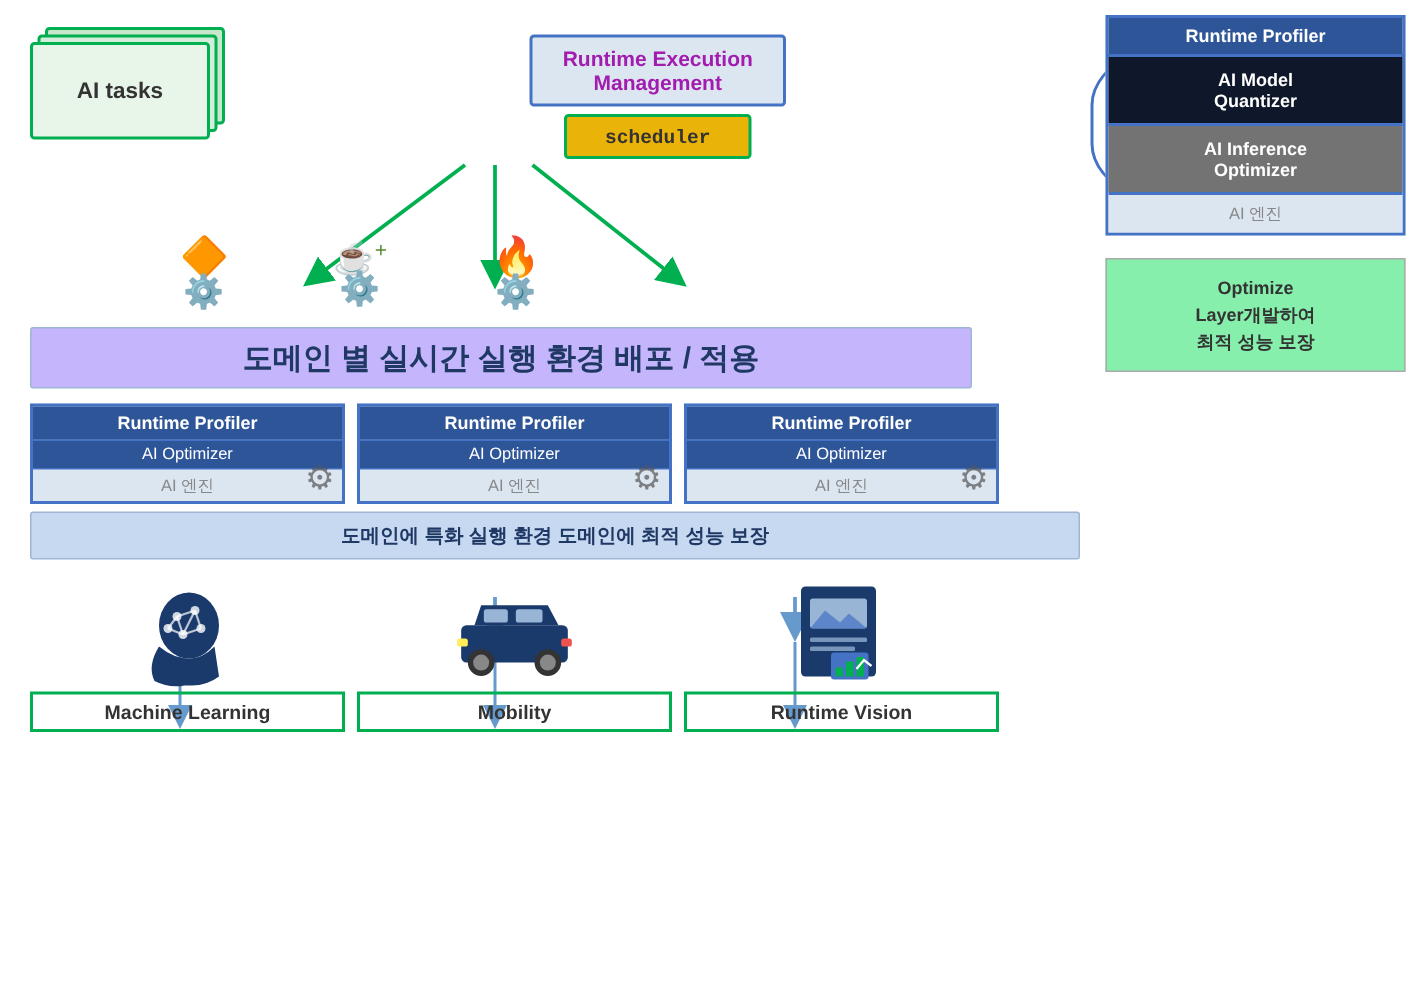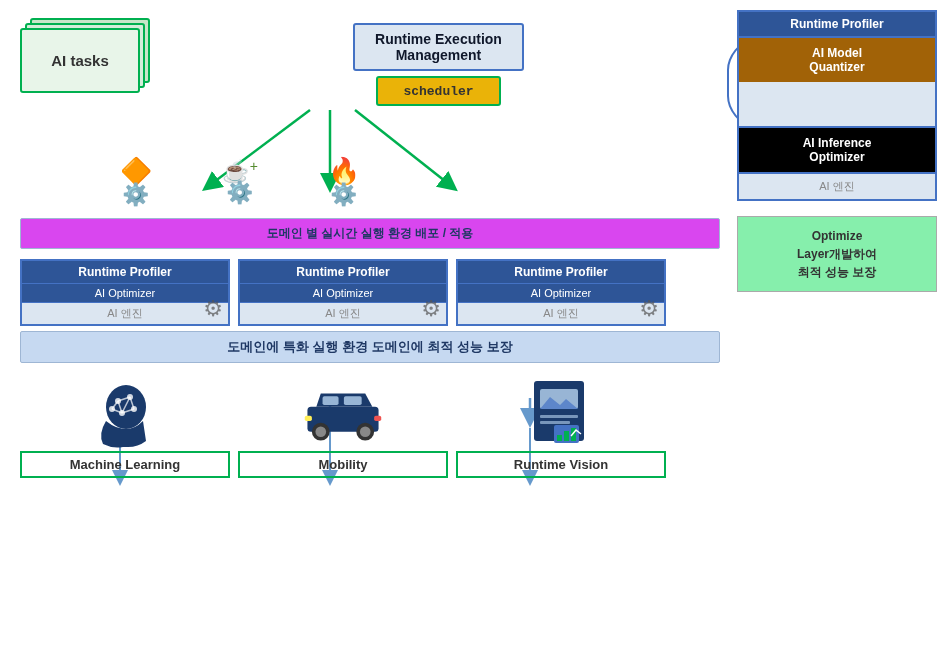--- a/index.html
+++ b/index.html
@@ -49,21 +49,21 @@
       border: 2.5px solid #4472c4;
       background: #dce6f1;
       padding: 6px 20px;
       display: inline-block;
       border-radius: 3px;
       margin-bottom: 5px;
     }
     .runtime-exec-title {
       font-size: 14px;
       font-weight: bold;
-      color: #0f172a;
+      color: #a21caf;
     }
     .scheduler-box {
       border: 2px solid #00b050;
       background: #eab308;
       padding: 4px 25px;
       display: inline-block;
       border-radius: 3px;
       font-family: Liberation Mono, monospace;
     }
     .scheduler-label {
@@ -109,30 +109,30 @@
     .logo-fire { background: #d32f2f; color: white; font-size: 18px; }
     .runtime-dl-label {
       font-size: 11px;
       font-weight: bold;
       color: #1f3864;
       text-align: center;
     }
 
     
     .domain-banner {
-      background: #d946ef;
+      background: #c4b5fd;
       border: 1px solid #9eb6d4;
       text-align: center;
       padding: 6px;
-      font-size: 12px;
+      font-size: 20px;
       font-weight: bold;
       color: #1f3864;
       margin: 5px 0;
       border-radius: 2px;
-      width: 700px;
+      width: 628px;
     }
 
     .profiler-col {
       flex: 1;
       max-width: 210px;
     }
 
     .profiler-box {
       border: 2px solid #4472c4;
       background: #dce6f1;
@@ -224,21 +224,21 @@
     .right-profiler-header {
       background: #2e5597;
       color: white;
       font-size: 12px;
       font-weight: bold;
       padding: 5px 8px;
       text-align: center;
     }
 
     .right-component {
-      background: #a16207;
+      background: #0f172a;
       color: white;
       font-size: 12px;
       font-weight: bold;
       padding: 8px;
       text-align: center;
       border-top: 2px solid #4472c4;
     }
 
     .right-ai-engine {
       background: #dce6f1;
@@ -493,21 +493,21 @@
 
   <div class="right-panel">
 
     <div class="right-profiler-box">
       <div class="right-profiler-header">
         <span>Runtime Profiler</span>
       </div>
       <div class="right-component">
         AI Model<br>Quantizer
       </div>
-      <div class="right-component" style="background:#000000;margin-top:44px;">
+      <div class="right-component" style="background:#737373;">
         AI Inference<br>Optimizer
       </div>
       <div class="right-ai-engine">
         <span>AI 엔진</span>
       </div>
     </div>
 
     <div class="optimize-box">
       <span>
         <strong>Optimize</strong><br>

